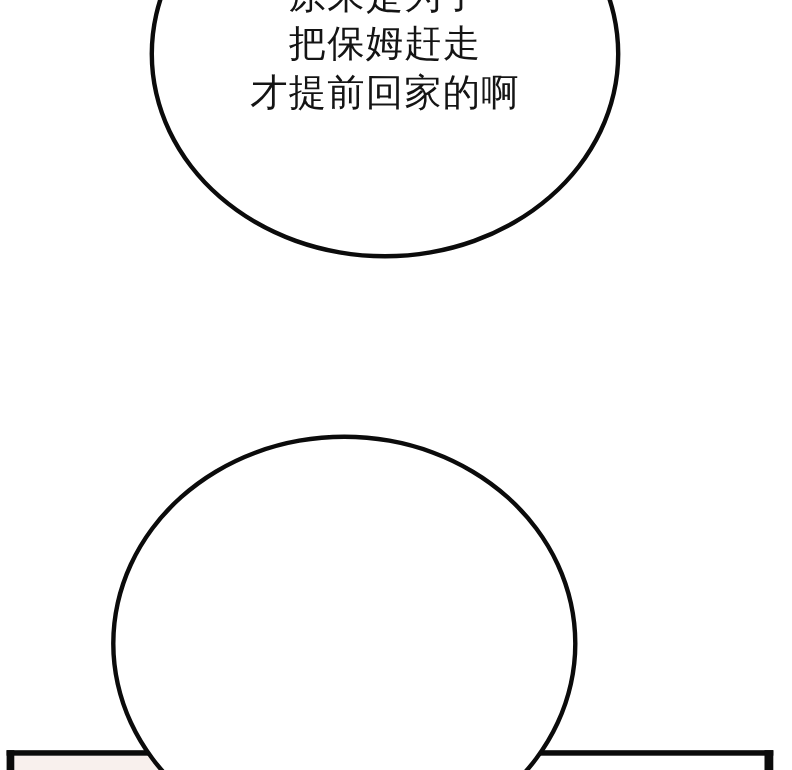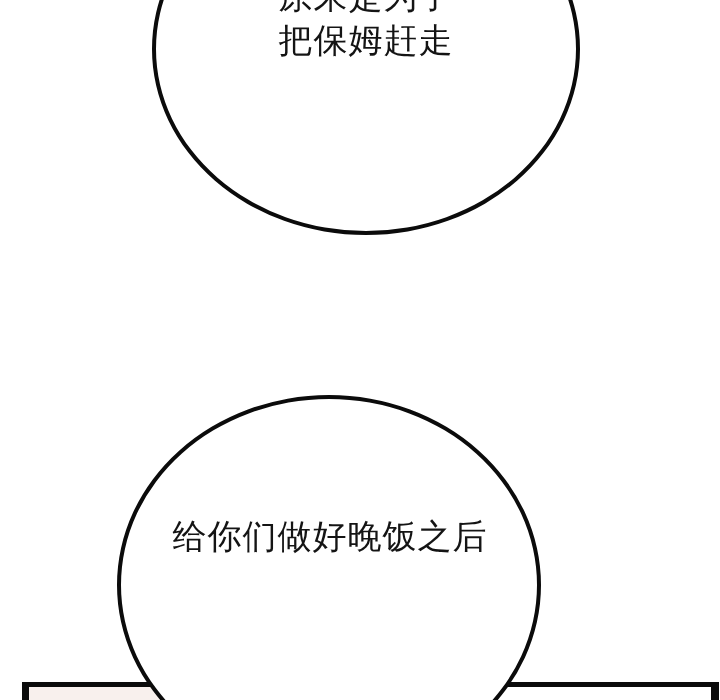--- a/index.html
+++ b/index.html
@@ -11,21 +11,20 @@
     height: 700px;
     position: relative;
     overflow: hidden;
     background: #ffffff;
     font-family: "Liberation Sans", sans-serif;
   }
   .stage {
     position: absolute;
     inset: 0;
     overflow: hidden;
-    margin-left: 16px;
   }
   
   .bubble {
     position: absolute;
     border: 4px solid #0b0b0b;
     background: #ffffff;
     border-radius: 50%;
     box-sizing: border-box;
   }
   .bubble-top {
@@ -87,20 +86,20 @@
 <body>
 
 <div class="stage">
 
   <div class="panel-next"></div>
 
   <div class="bubble bubble-top"></div>
   <div class="dialogue dialogue-top">
     <span class="line">原来是为了</span>
     <span class="line">把保姆赶走</span>
+    <span class="line">才提前回家的啊</span>
   </div>
 
   <div class="bubble bubble-bottom"></div>
   <div class="dialogue dialogue-bottom">
-    <span class="line">给你们做好晚饭之后</span>
   </div>
 
 </div>
 
 </body></html>

